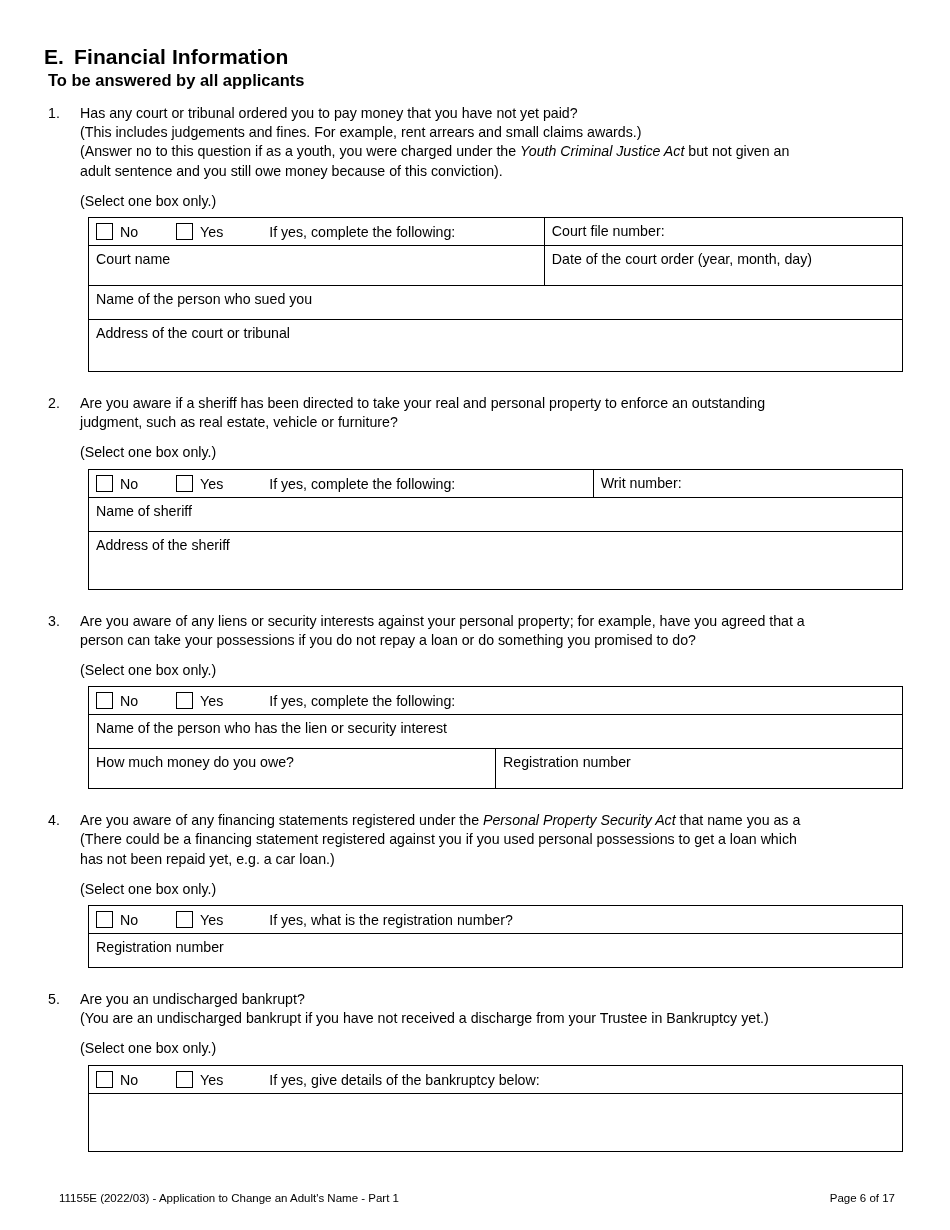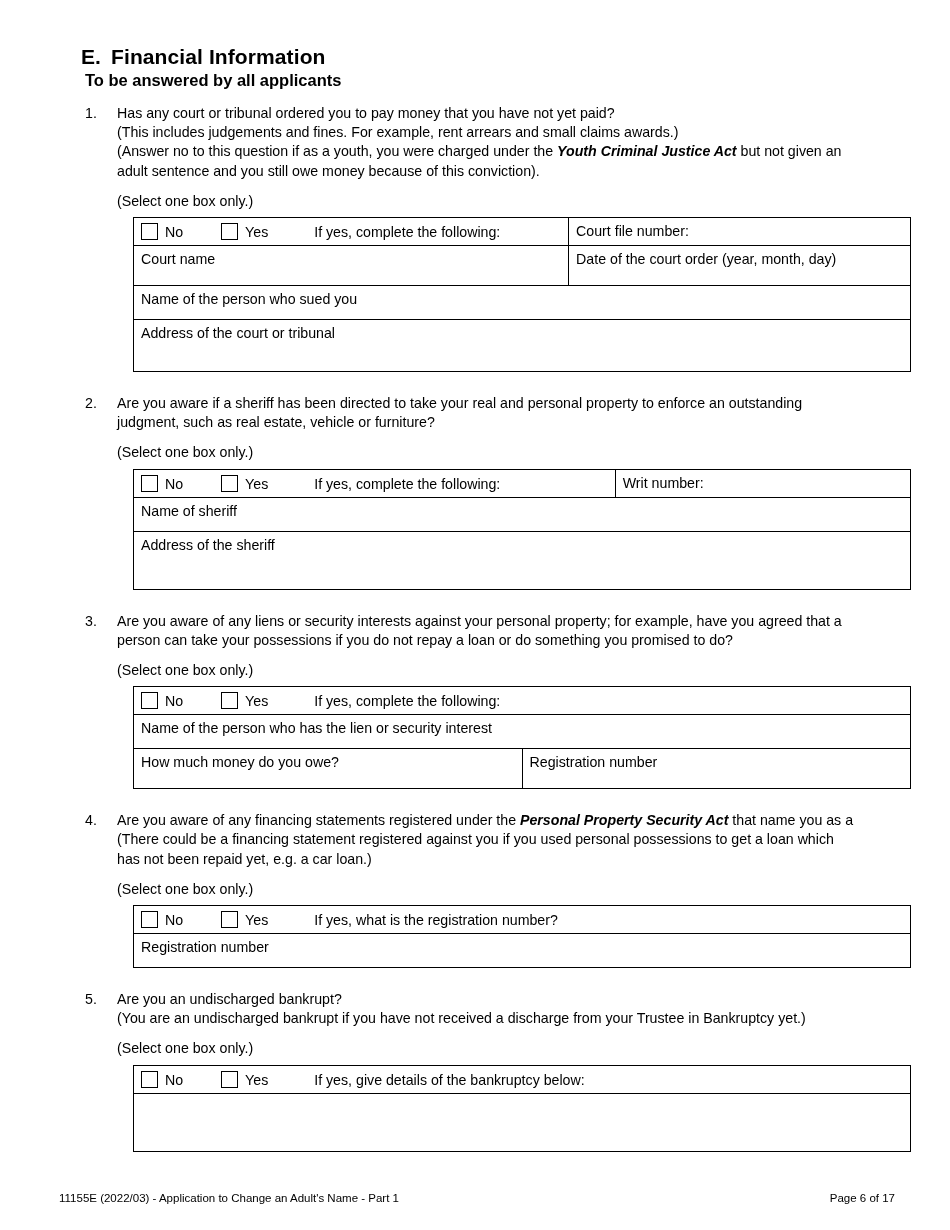--- a/index.html
+++ b/index.html
@@ -12,21 +12,21 @@
     height: 1230px;
     font-family: "Liberation Sans", sans-serif;
     color: #000000;
     position: relative;
   }
   .page {
     position: relative;
     width: 950px;
     height: 1230px;
     box-sizing: border-box;
-    padding: 45px 55px 0 81px;
+    padding: 45px 55px 0 44px;
   }
   h1.section-title {
     font-size: 21px;
     font-weight: bold;
     margin: 0 0 2px 0;
     letter-spacing: 0.1px;
   }
   h1.section-title .sec-letter { margin-right: 10px; }
   h2.section-sub {
     font-size: 16.5px;
@@ -49,27 +49,27 @@
     margin-left: 36px;
     font-size: 14.2px;
     line-height: 19.2px;
   }
   .q-body p { margin: 0; }
   .select-note {
     margin-top: 11px;
     margin-bottom: 6px;
     font-size: 14.2px;
   }
-  .italic { font-style: italic; font-weight: bold; }
+  .italic { font-style: italic; }
   .bold { font-weight: normal; }
 
   table.formtbl {
     border-collapse: collapse;
     width: 100%;
-    margin-left: 16px;
+    margin-left: 8px;
     table-layout: fixed;
   }
   table.formtbl td {
     border: 1.3px solid #000;
     vertical-align: top;
     font-size: 14.2px;
     padding: 5px 7px 4px 7px;
     line-height: 17px;
   }
   .cb-row td { padding-top: 6px; padding-bottom: 5px; }

